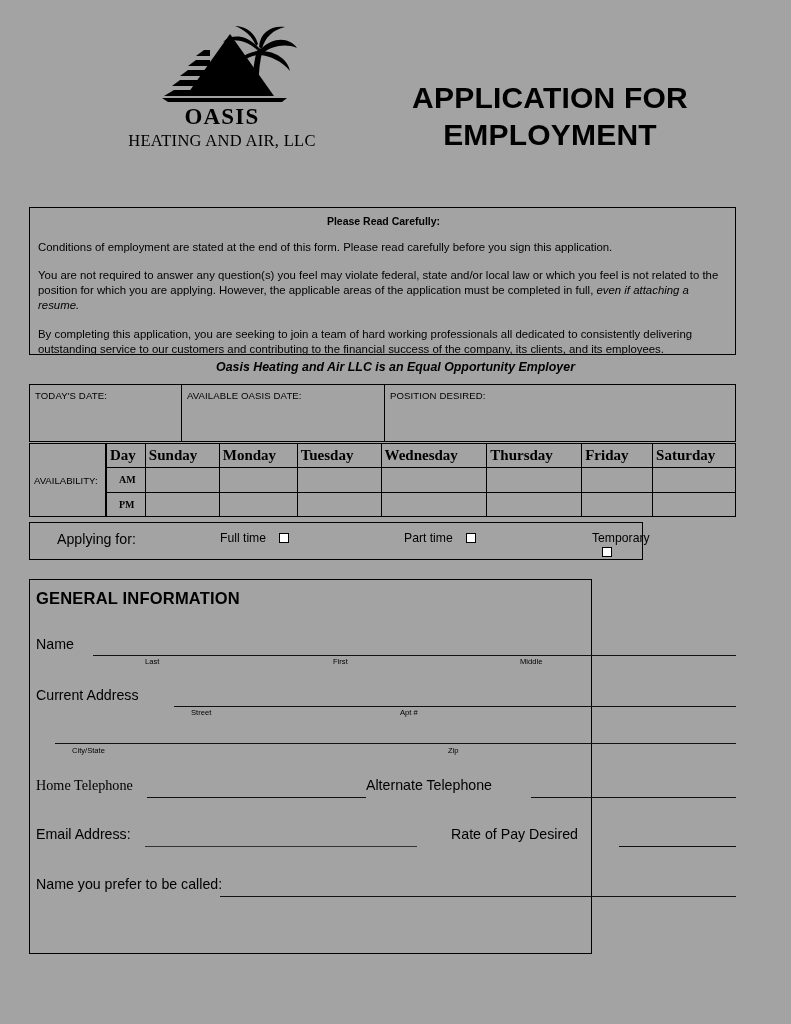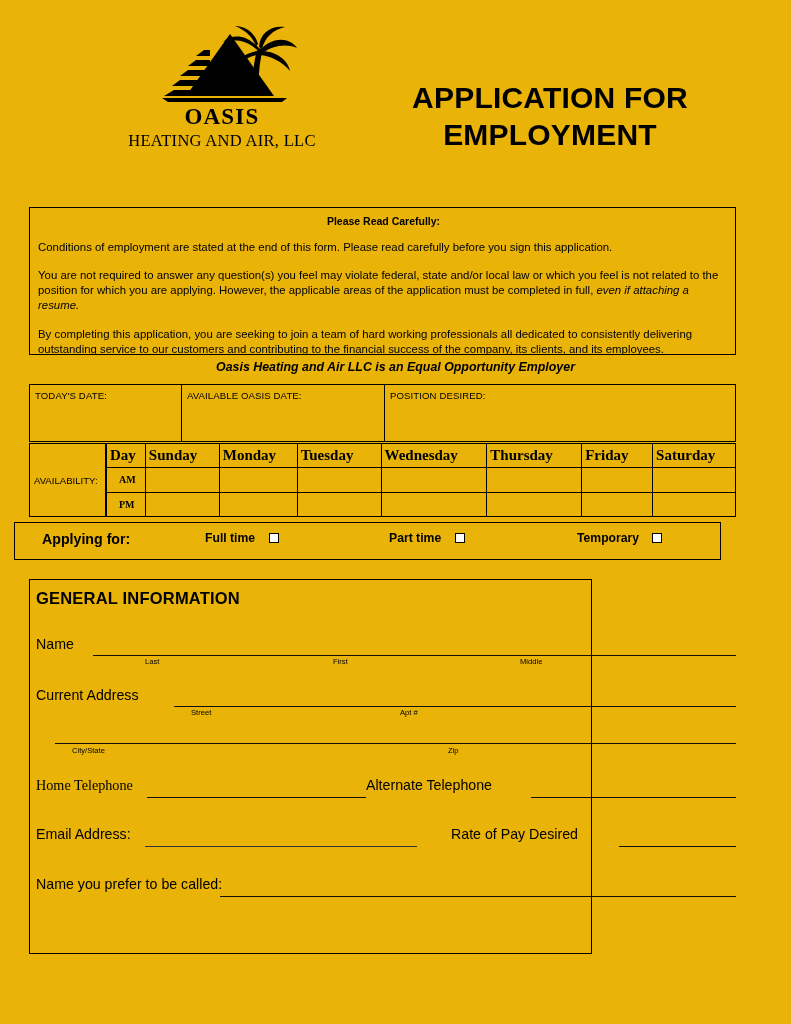--- a/index.html
+++ b/index.html
@@ -9,21 +9,21 @@
     background: #ffffff;
   }
   body {
     font-family: "Liberation Sans", sans-serif;
     color: #000000;
   }
   #page {
     position: relative;
     width: 791px;
     height: 1024px;
-    background: #eab308;
+    background: #a3a3a3;
     overflow: hidden;
   }
 
   
   .header {
     position: absolute;
     left: 0;
     top: 18px;
     width: 791px;
     height: 130px;
@@ -179,27 +179,26 @@
   .col-mon  { width: 78px; }
   .col-tue  { width: 84px; }
   .col-wed  { width: 106px; }
   .col-thu  { width: 95px; }
   .col-fri  { width: 71px; }
   .col-sat  { width: 83px; }
 
   
   .applying-box {
     position: absolute;
-    left: 14px;
+    left: 29px;
     top: 522px;
-    width: 707px;
+    width: 614px;
     height: 38px;
     box-sizing: border-box;
     border: 1.6px solid #000;
-    font-weight: bold;
   }
   .applying-inner {
     position: relative;
     height: 100%;
     font-size: 12.2px;
   }
   .applying-label { position: absolute; left: 27px;  top: 8px; }
   .opt-ft  { position: absolute; left: 190px; top: 8px; }
   .opt-pt  { position: absolute; left: 374px; top: 8px; }
   .opt-tmp { position: absolute; left: 562px; top: 8px; }

